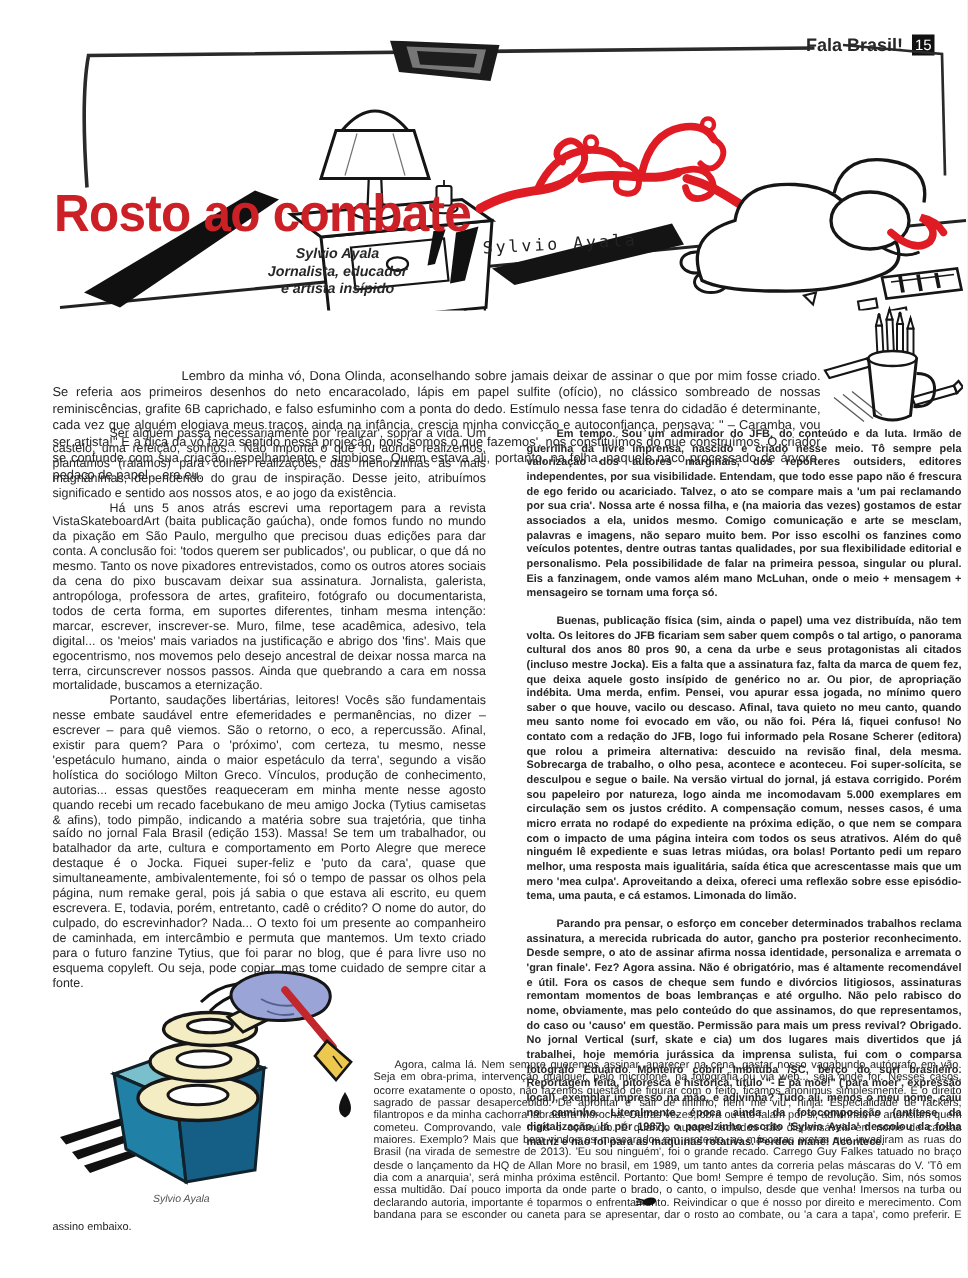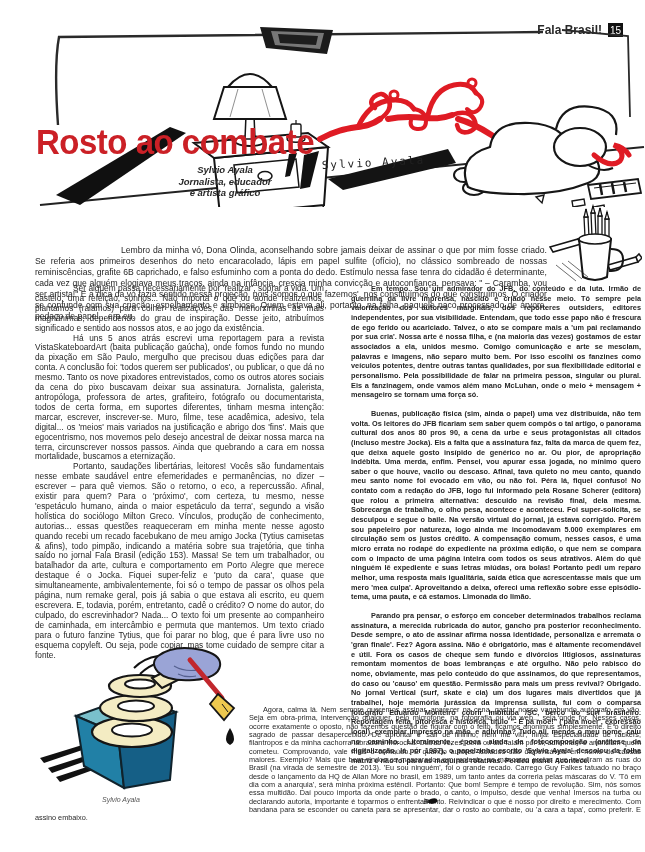--- a/index.html
+++ b/index.html
@@ -122,21 +122,21 @@
       <polygon points="528,184 538,182 534,190" stroke-width="1.4"></polygon>
       <polygon points="508,170 516,168 514,176" stroke-width="1.4"></polygon>
     </g>
     <text class="handsig" x="294" y="142" transform="rotate(-3 294 142)">Sylvio Ayala</text>
   </svg>
 
   <div class="title">Rosto ao combate</div>
   <div class="byline">
     <div>Sylvio Ayala</div>
     <div>Jornalista, educador</div>
-    <div>e artista gráfico</div>
+    <div>e artista insípido</div>
   </div>
 
   <div class="intro">Lembro da minha vó, Dona Olinda, aconselhando sobre jamais deixar de assinar o que por mim fosse criado. Se referia aos primeiros desenhos do neto encaracolado, lápis em papel sulfite (ofício), no clássico sombreado de nossas reminiscências, grafite 6B caprichado, e falso esfuminho com a ponta do dedo. Estímulo nessa fase tenra do cidadão é determinante, cada vez que alguém elogiava meus traços, ainda na infância, crescia minha convicção e autoconfiança, pensava: " – Caramba, vou ser artista!" E a dica da vó fazia sentido nessa projeção, pois 'somos o que fazemos', nos constituímos do que construímos. O criador se confunde com sua criação, espelhamento e simbiose. Quem estava ali, portanto, na folha, naquele naco processado de árvore, pedaço de papel... era eu.</div>
 
   <svg class="mug" width="94" height="88" viewBox="0 0 94 88">
     <g stroke="#161616" fill="#fff">
       <polygon points="2,44 30,36 33,41 5,49" stroke-width="1.5"></polygon>
       <polygon points="30,36 33,41 41,37 36,33" stroke-width="1.5"></polygon>
       <polygon points="60,62 88,54 90,59 62,67" stroke-width="1.5"></polygon>
       <polygon points="88,54 90,59 94,55 91,51" stroke-width="1.5"></polygon>

